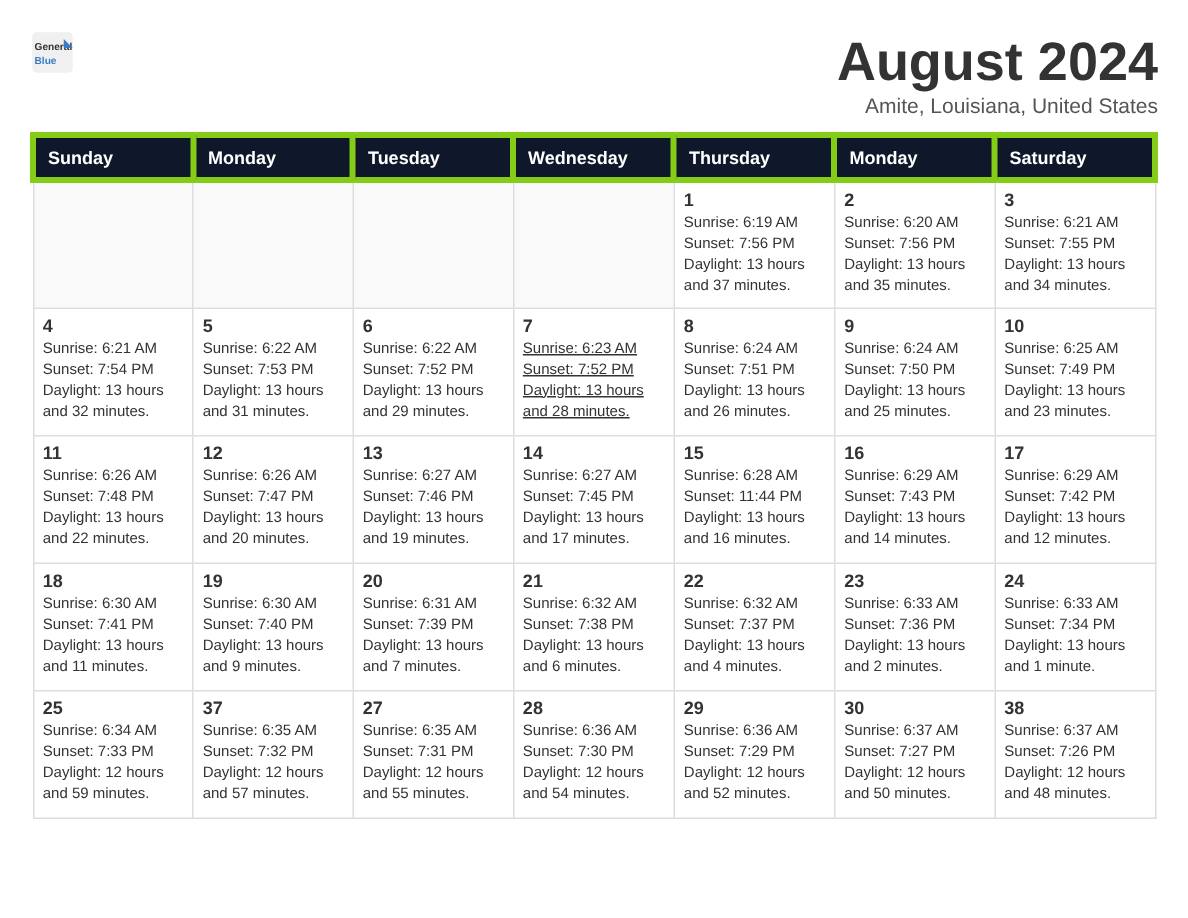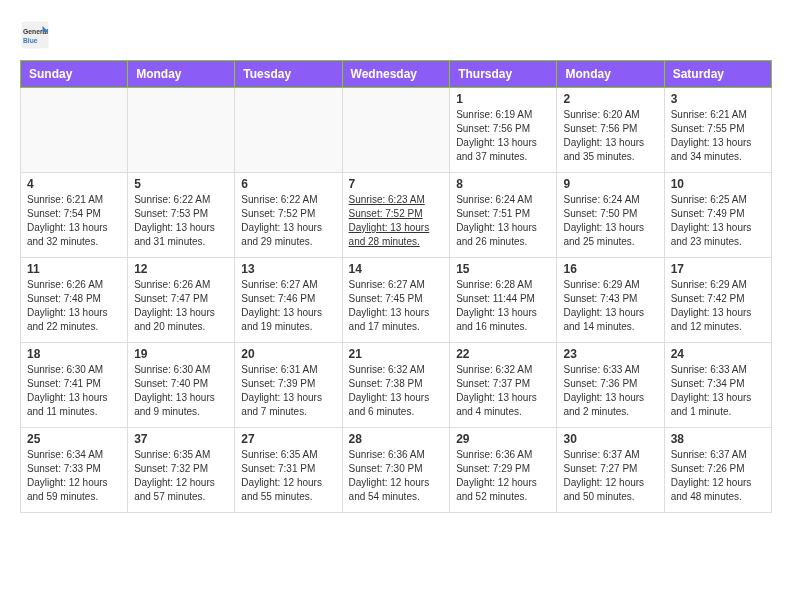--- a/index.html
+++ b/index.html
@@ -36,27 +36,27 @@
     .location {
       font-size: 14px;
       color: #555;
     }
     .calendar {
       width: 100%;
       border-collapse: collapse;
       border: 1px solid #ccc;
     }
     .calendar th {
-      background-color: #8b5cf6;
+      background-color: #0f172a;
       color: white;
       font-size: 12px;
       font-weight: bold;
       padding: 6px 8px;
       text-align: left;
-      border: 1px solid #84cc16;
+      border: 4px solid #84cc16;
     }
     .calendar td {
       border: 1px solid #ddd;
       vertical-align: top;
       padding: 4px 6px;
       width: 108px;
       min-height: 80px;
       font-size: 10px;
       color: #333;
       background: #fff;
@@ -83,20 +83,24 @@
 <body>
 
 <div class="header">
   <div class="logo">
     <svg class="logo-icon" viewBox="0 0 40 40">
       <rect x="2" y="2" width="36" height="36" rx="4" fill="#f0f0f0"></rect>
       <text x="4" y="18" font-size="9" font-weight="bold" fill="#333" font-family="Arial">General</text>
       <text x="4" y="30" font-size="9" font-weight="bold" fill="#3a7bc8" font-family="Arial">Blue</text>
       <polygon points="30,8 38,16 30,16" fill="#3a7bc8"></polygon>
     </svg>
+  </div>
+  <div class="title-section">
+    <div class="month-title">August 2024</div>
+    <div class="location">Amite, Louisiana, United States</div>
   </div>
 </div>
 
 <table class="calendar">
   <thead>
     <tr>
       <th>Sunday</th>
       <th>Monday</th>
       <th>Tuesday</th>
       <th>Wednesday</th>

